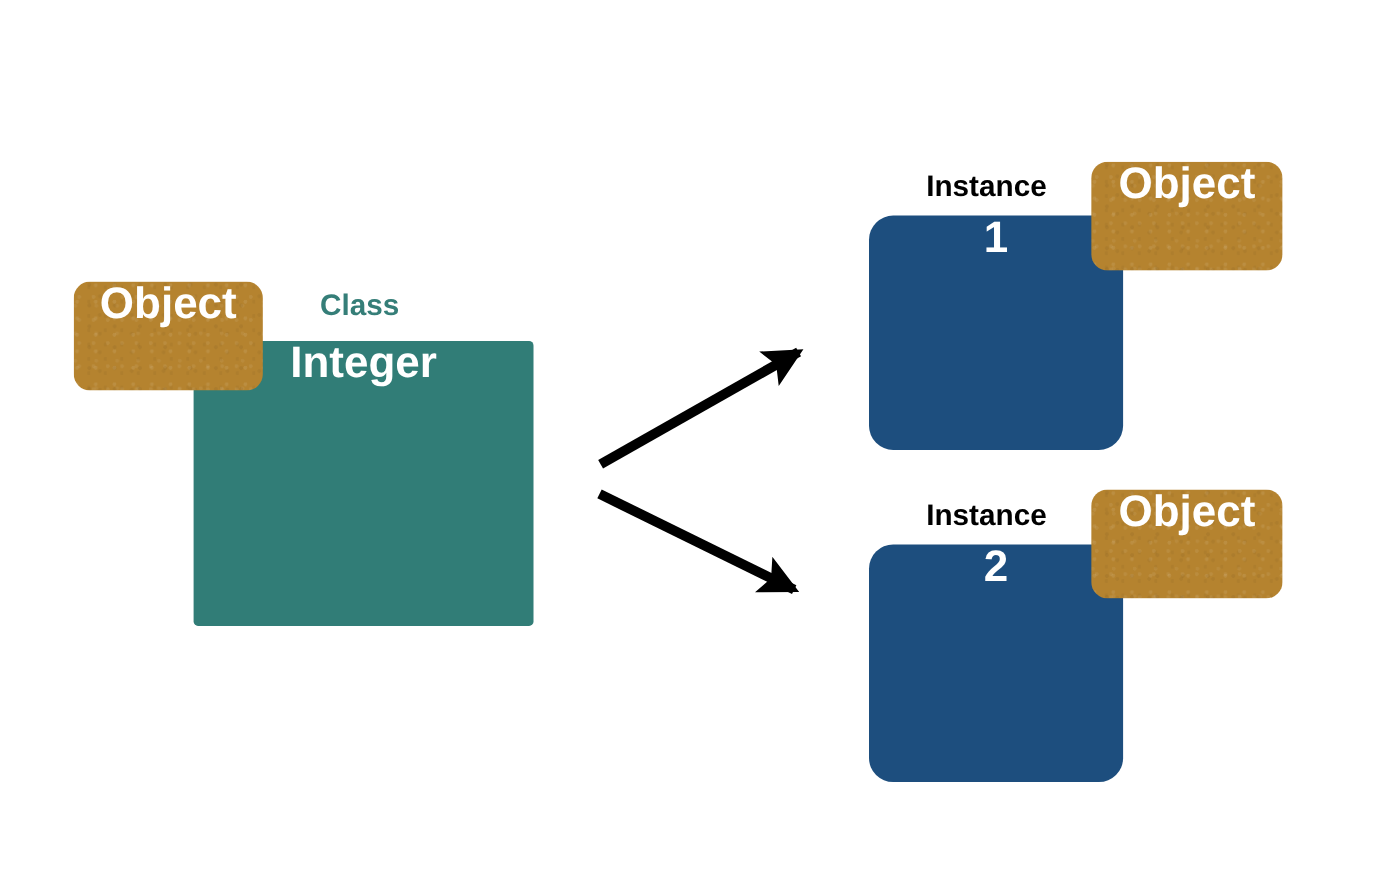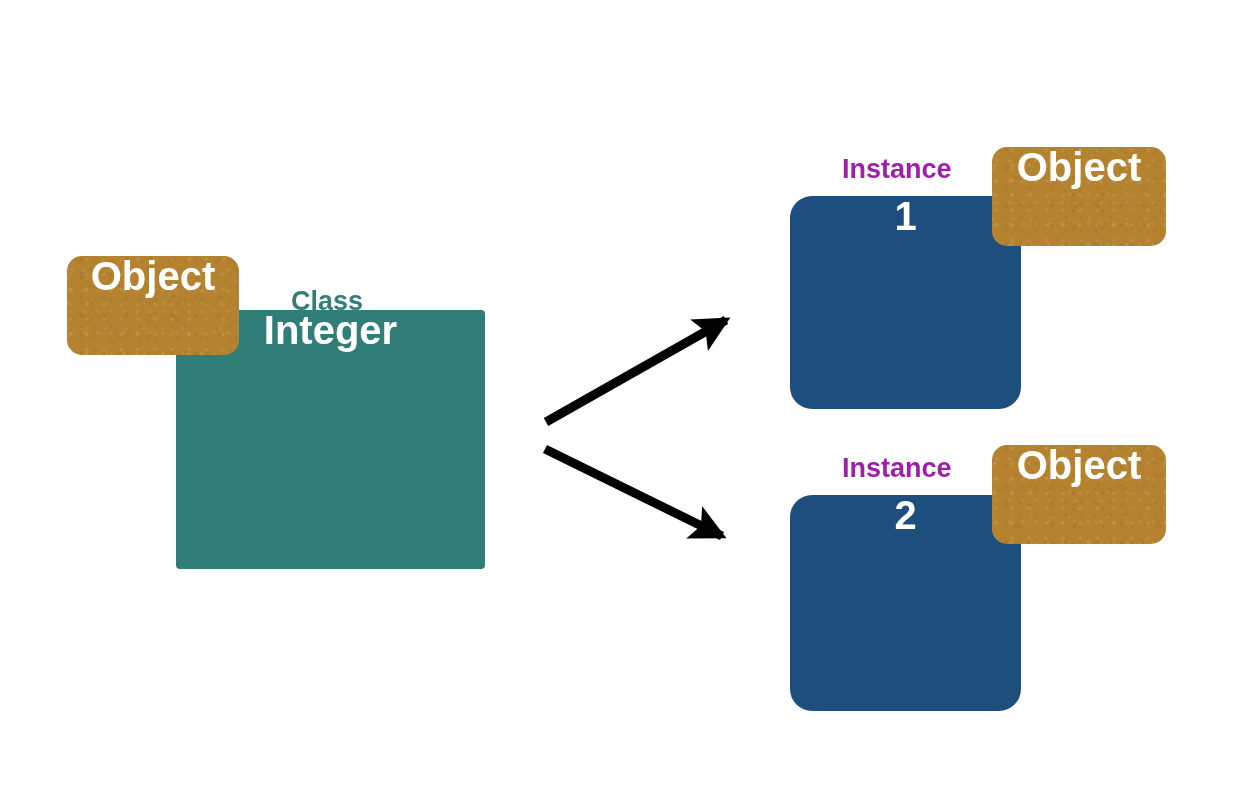--- a/index.html
+++ b/index.html
@@ -59,22 +59,22 @@
   }
 
   
   .caption {
     position: absolute;
     font-weight: bold;
     line-height: 1;
     white-space: nowrap;
     user-select: none;
   }
-  .caption-class    { color: #357e78; margin-top: 24px; }
-  .caption-instance { color: #a21caf; }
+  .caption-class    { color: #357e78; }
+  .caption-instance { color: #000000; }
 
   
   .arrows {
     position: absolute;
     left: 0;
     top: 0;
     width: 1254px;
     height: 794px;
     pointer-events: none;
   }

